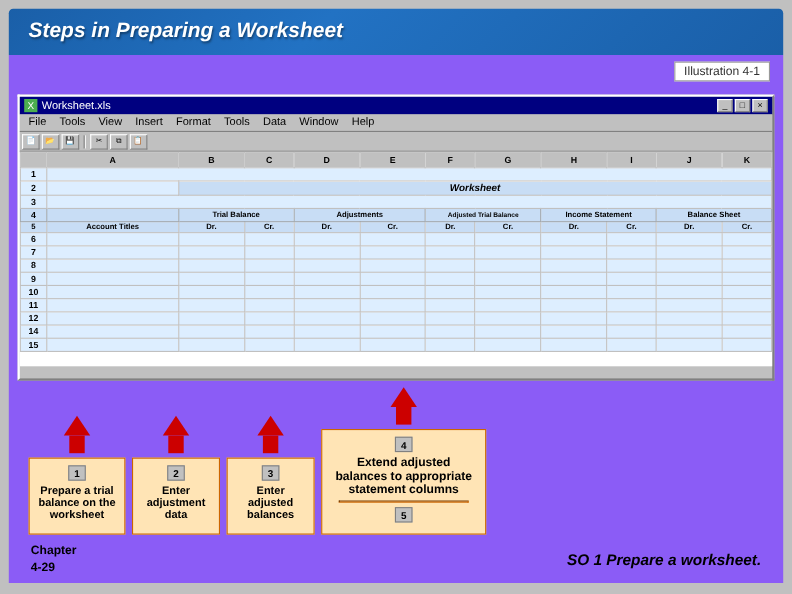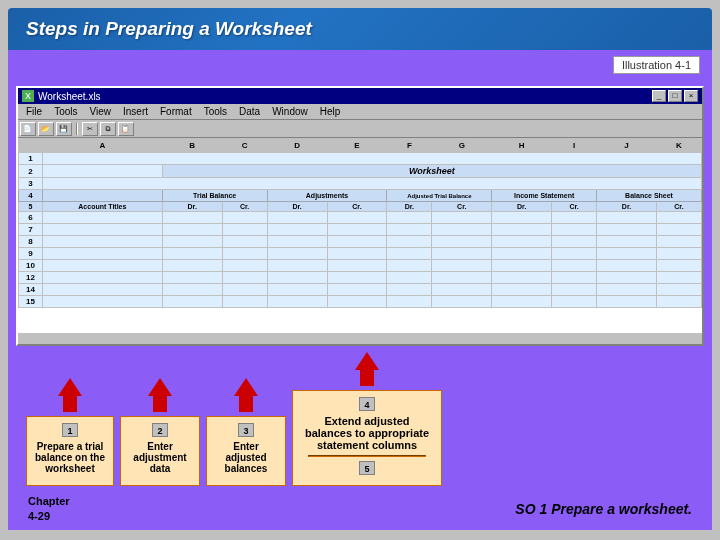--- a/index.html
+++ b/index.html
@@ -448,20 +448,34 @@
               <td></td>
               <td></td>
               <td></td>
               <td></td>
               <td></td>
               <td></td>
               <td></td>
               <td></td>
             </tr>
           <tr class="data-row">
+              <td class="row-header">11</td>
+              <td></td>
+              <td></td>
+              <td></td>
+              <td></td>
+              <td></td>
+              <td></td>
+              <td></td>
+              <td></td>
+              <td></td>
+              <td></td>
+              <td></td>
+            </tr>
+          <tr class="data-row">
               <td class="row-header">12</td>
               <td></td>
               <td></td>
               <td></td>
               <td></td>
               <td></td>
               <td></td>
               <td></td>
               <td></td>
               <td></td>

